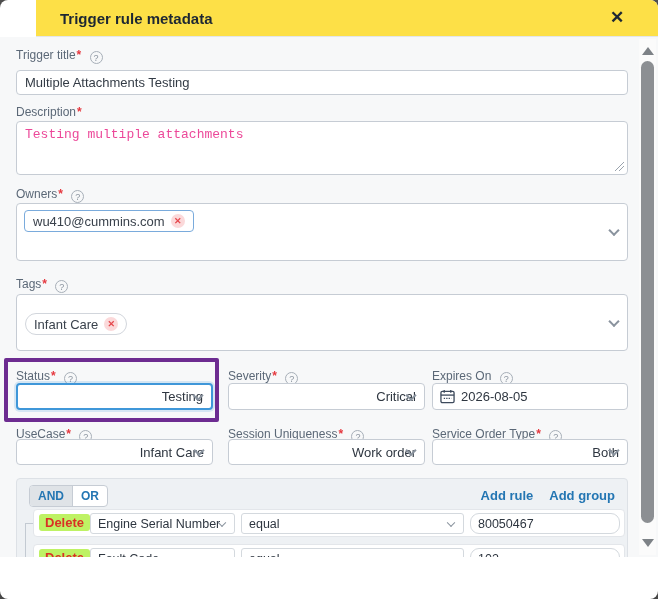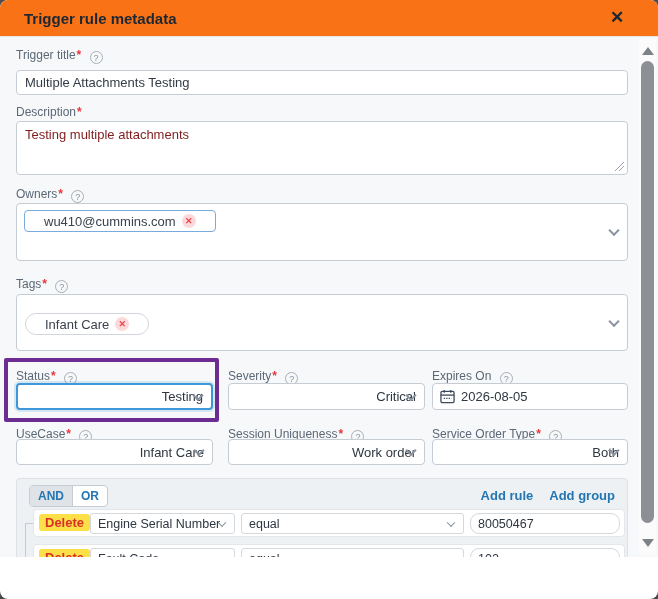--- a/index.html
+++ b/index.html
@@ -1,56 +1,56 @@
 <!DOCTYPE html>
 <html><head>
 <meta charset="utf-8">
 <style>
   * { margin:0; padding:0; box-sizing:border-box; }
   html,body { width:658px; height:599px; }
   body { background:#545454; font-family:"Liberation Sans", sans-serif; position:relative; overflow:hidden; }
   .modal { position:absolute; left:0; top:0; width:658px; height:599px; background:#fff; border-radius:8px; overflow:hidden; box-shadow:0 4px 18px rgba(0,0,0,.4); display:flex; flex-direction:column; }
-  .modal-header { height:37px; background:#f97316; border-bottom:1px solid #e3e6ea; position:relative; flex:0 0 auto; }
+  .modal-header { height:37px; background:#fde047; border-bottom:1px solid #e3e6ea; position:relative; flex:0 0 auto;margin-left:36px; }
   .modal-title { position:absolute; left:24px; top:10px; font-size:15px; font-weight:bold; color:#1d2733; }
   .close-btn { position:absolute; right:30px; top:7px; width:22px; height:22px; font-size:17px; color:#1d2733; text-align:center; line-height:22px; cursor:pointer; font-weight:bold; }
   .modal-body { position:relative; height:520px; background:#f7f8f9; overflow:hidden; flex:0 0 auto; }
   .modal-footer { height:42px; background:#fff; border-top:1px solid #e3e6ea; position:relative; flex:0 0 auto; }
 
   .f-label { position:absolute; font-size:12px; color:#5b6877; white-space:nowrap; }
   .req { color:#e5383f; font-weight:bold; margin-left:1px; }
   .help { display:inline-block; width:13px; height:13px; border:1px solid #a7afb8; border-radius:50%; font-size:9px; line-height:12px; text-align:center; color:#8a939e; margin-left:5px; vertical-align:-2px; background:transparent; }
 
   .t-input { position:absolute; border:1px solid #c6ccd4; border-radius:4px; background:#fff; font-size:13px; color:#333b45; padding:0 8px; font-family:"Liberation Sans", sans-serif; outline:none; }
-  .t-area { position:absolute; border:1px solid #c6ccd4; border-radius:4px; background:#fff; font-size:13px; color:#7f1d1d; padding:5px 8px; font-family:Liberation Sans, sans-serif; resize:none; outline:none; }
+  .t-area { position:absolute; border:1px solid #c6ccd4; border-radius:4px; background:#fff; font-size:13px; color:#ec4899; padding:5px 8px; font-family:Liberation Mono, monospace; resize:none; outline:none; }
   .resize-grip { position:absolute; width:9px; height:9px; background:
     linear-gradient(135deg, transparent 45%, #9aa3ad 45%, #9aa3ad 52%, transparent 52%, transparent 68%, #9aa3ad 68%, #9aa3ad 75%, transparent 75%); }
 
   .multibox { position:absolute; border:1px solid #c6ccd4; border-radius:4px; background:#fff; }
-  .chip { position:absolute; display:inline-flex; align-items:center; gap:6px; font-size:13px; color:#3a424c; background:#fff; padding:0 19px; height:22px; }
+  .chip { position:absolute; display:inline-flex; align-items:center; gap:6px; font-size:13px; color:#3a424c; background:#fff; padding:0 8px; height:22px; }
   .chip-owner { border:1px solid #7aabdc; border-radius:4px; }
   .chip-tag { border:1px solid #d2d6dc; border-radius:12px; }
   .chip-x { width:14px; height:14px; border-radius:50%; background:#fbd9da; color:#e5484d; font-size:9px; font-weight:bold; line-height:14px; text-align:center; cursor:pointer; }
 
   .sel { position:absolute; border:1px solid #c6ccd4; border-radius:4px; background:#fff; font-size:13px; color:#2e3640; display:flex; align-items:center; padding:0 8px;justify-content:flex-end; }
   .sel-focus { border:2px solid #3f97d9; box-shadow:0 0 0 2px rgba(63,151,217,.18); }
   .chev { position:absolute; right:9px; top:50%; width:8px; height:8px; border-right:2px solid #8a939e; border-bottom:2px solid #8a939e; transform:translateY(-70%) rotate(45deg); }
   .chev-sm { width:6px; height:6px; border-right-width:1.5px; border-bottom-width:1.5px; }
 
   .purple-box { position:absolute; border:4px solid #6d2c91; border-radius:2px; pointer-events:none; }
 
   .rule-group { position:absolute; background:#eef1f4; border:1px solid #dde1e6; border-radius:4px; }
   .andor { position:absolute; left:12px; top:6px; display:flex; border:1px solid #c6ccd4; border-radius:4px; overflow:hidden; background:#fff; }
   .andor span { font-size:12px; font-weight:bold; color:#2476b3; padding:3px 8px; cursor:pointer; }
   .andor .active { background:#dfe3e7; }
   .andor span + span { border-left:1px solid #c6ccd4; }
   .add-links { position:absolute; right:12px; top:9px; display:flex; gap:16px;justify-content:flex-end; }
   .add-links span { font-size:13px; font-weight:bold; color:#2476b3; cursor:pointer; }
   .rule-card { position:absolute; left:16px; width:592px; height:28px; background:#fff; border:1px solid #e3e6ea; border-radius:4px; }
   .tree-line { position:absolute; background:#c3cad2; }
-  .del-btn { position:absolute; left:5px; top:4px; font-size:13px; font-weight:bold; color:#d93025; background:#fde047; border-radius:3px; padding:1px 6px; cursor:pointer; }
+  .del-btn { position:absolute; left:5px; top:4px; font-size:13px; font-weight:bold; color:#d93025; background:#bef264; border-radius:3px; padding:1px 6px; cursor:pointer; }
   .rule-sel { position:absolute; top:3px; height:21px; border:1px solid #d4d9de; border-radius:3px; background:#fff; font-size:12.5px; color:#2e3640; display:flex; align-items:center; padding:0 7px; }
   .rule-input { position:absolute; top:3px; height:21px; border:1px solid #d4d9de; border-radius:9px; background:#fff; font-size:12.5px; color:#2e3640; padding:0 7px; font-family:"Liberation Sans", sans-serif; outline:none; }
 
   .save-btn { position:absolute; right:15px; top:8px; width:48px; height:27px; background:#1878b8; color:#fff; font-size:13px; font-weight:bold; border:none; border-radius:4px; cursor:pointer; font-family:"Liberation Sans", sans-serif; }
 
   .scrollbar { position:absolute; right:2px; top:2px; width:17px; height:516px; background:#fbfbfb; }
   .sb-arrow { position:absolute; left:3px; width:0; height:0; border-left:6px solid transparent; border-right:6px solid transparent; }
   .sb-up { top:8px; border-bottom:8px solid #7d8287; }
   .sb-down { bottom:8px; border-top:8px solid #7d8287; }
   .sb-thumb { position:absolute; left:2px; top:22px; width:13px; height:462px; background:#8c8f93; border-radius:7px; }

